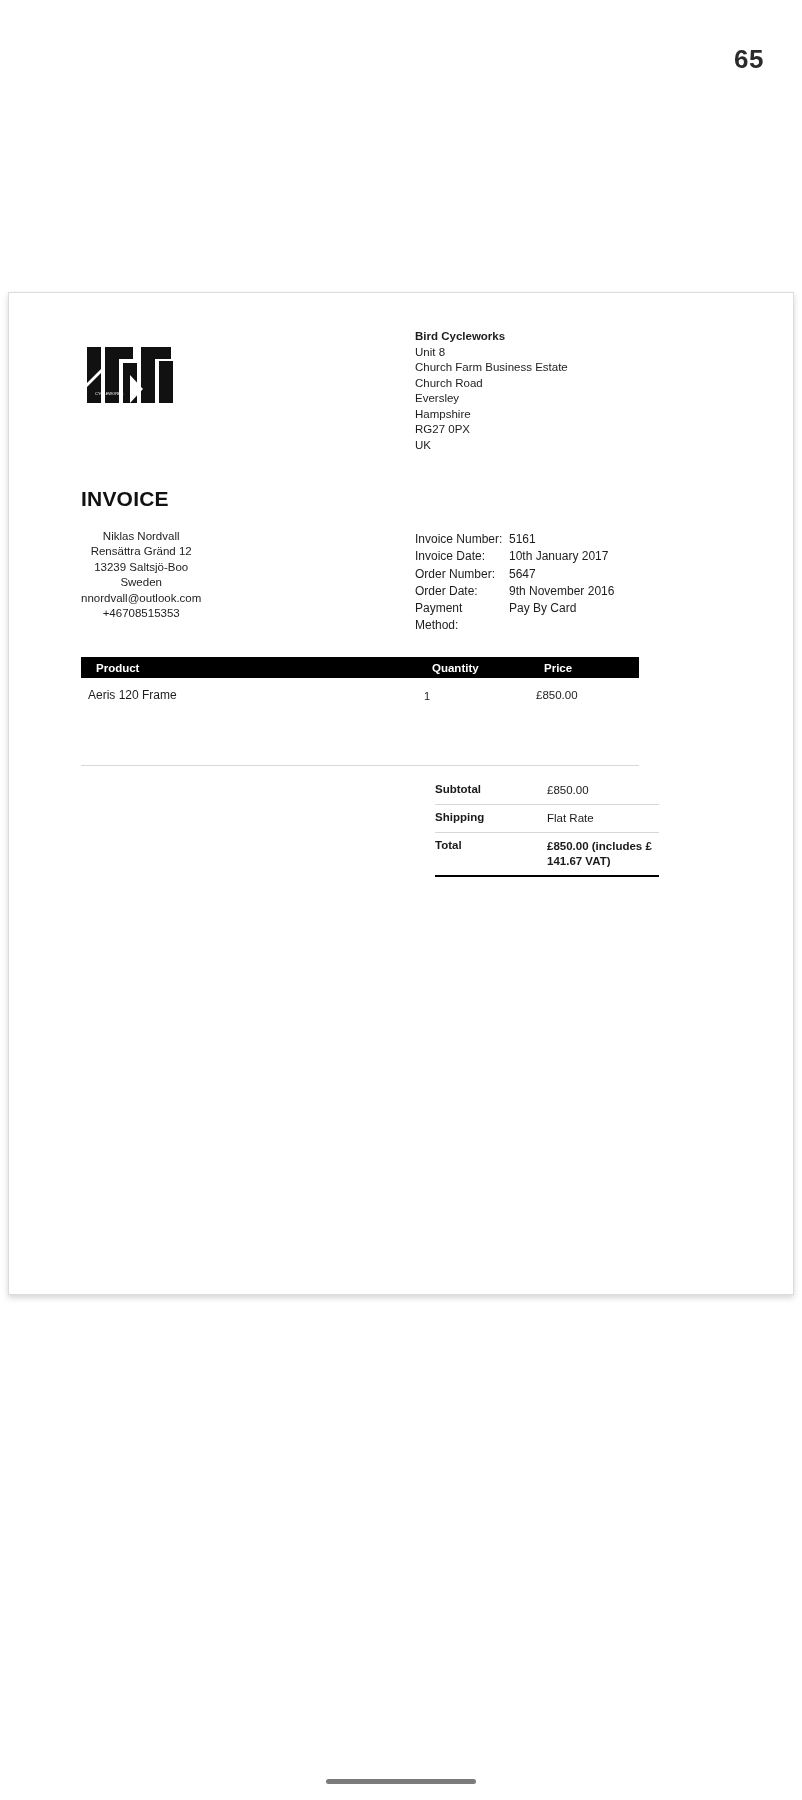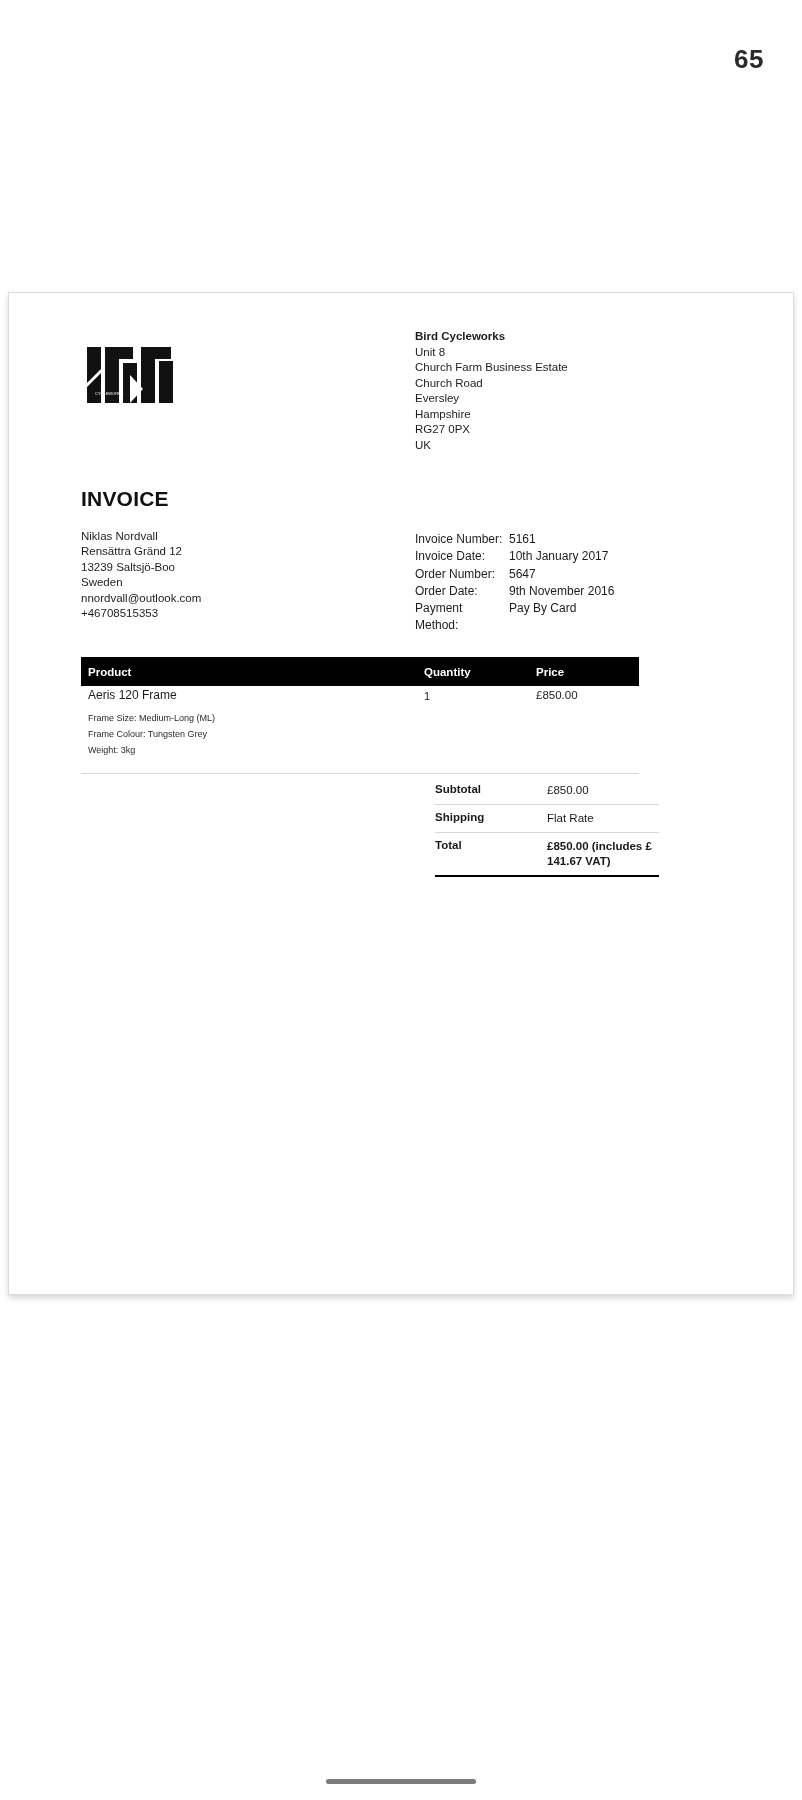--- a/index.html
+++ b/index.html
@@ -84,20 +84,21 @@
   }
 
   
   .customer {
     position: absolute;
     left: 72px;
     top: 236px;
     font-size: 11.5px;
     line-height: 15.4px;
     color: #1d1d1d;
+    text-align: center;
   }
 
   
   .meta {
     position: absolute;
     left: 406px;
     top: 238px;
     font-size: 12px;
     line-height: 17.3px;
     color: #1d1d1d;
@@ -113,32 +114,32 @@
     position: absolute;
     left: 72px;
     top: 364px;
     width: 558px;
   }
   .items-head {
     background: #000000;
     color: #ffffff;
     font-size: 11.5px;
     font-weight: bold;
-    height: 29px;
+    height: 21px;
     display: flex;
     align-items: center;
-    padding: 0 0 0 7px;
+    padding: 0 0 0 15px;
     box-sizing: border-box;
   }
   .col-product { width: 336px; flex: none; }
   .col-qty { width: 112px; flex: none; }
   .col-price { width: 100px; flex: none; }
 
   .items-row {
-    padding: 2px 0 0 7px;
+    padding: 10px 0 0 7px;
     box-sizing: border-box;
     position: relative;
     height: 88px;
     border-bottom: 1px solid #d8d8d8;
   }
   .item-main {
     display: flex;
     font-size: 12px;
     color: #1d1d1d;
   }
@@ -270,25 +271,20 @@
         <div class="col-product">Product</div>
         <div class="col-qty">Quantity</div>
         <div class="col-price">Price</div>
       </div>
       <div class="items-row">
         <div class="item-main">
           <div class="item-name">Aeris 120 Frame</div>
           <div class="item-qty">1</div>
           <div class="item-price">£850.00</div>
         </div>
-        <div class="item-attrs">
-          <div>Frame Size: Medium-Long (ML)</div>
-          <div>Frame Colour: Tungsten Grey</div>
-          <div>Weight:  3kg</div>
-        </div>
       </div>
     </div>
 
     <div class="totals">
       <div class="totals-row">
         <div class="totals-label">Subtotal</div>
         <div class="totals-value normal">£850.00</div>
       </div>
       <div class="totals-row">
         <div class="totals-label">Shipping</div>

